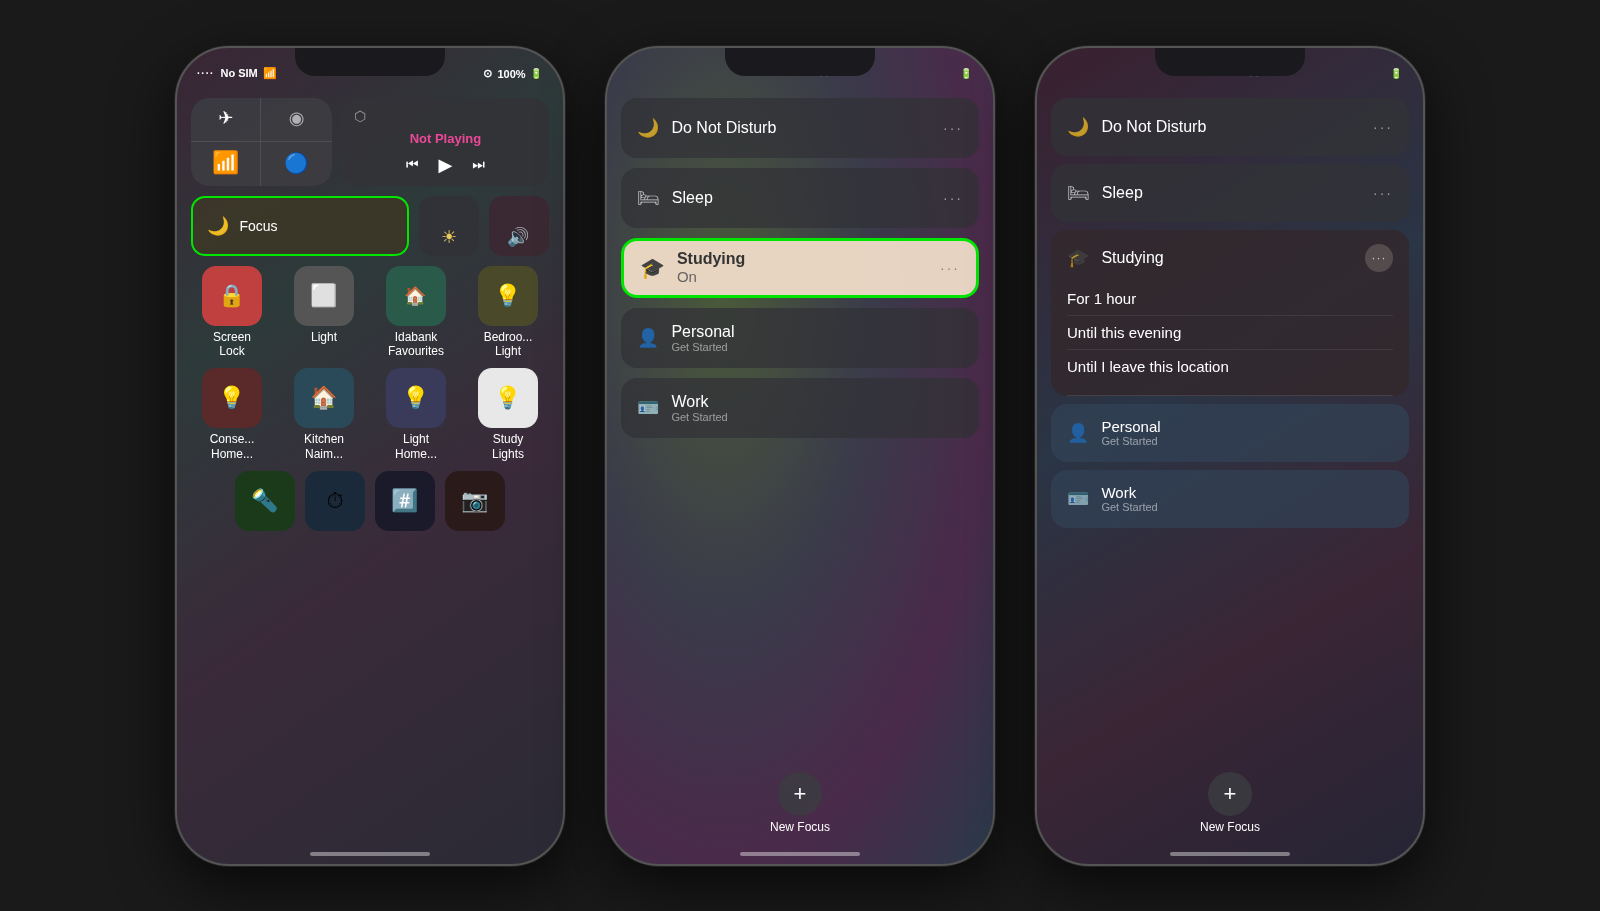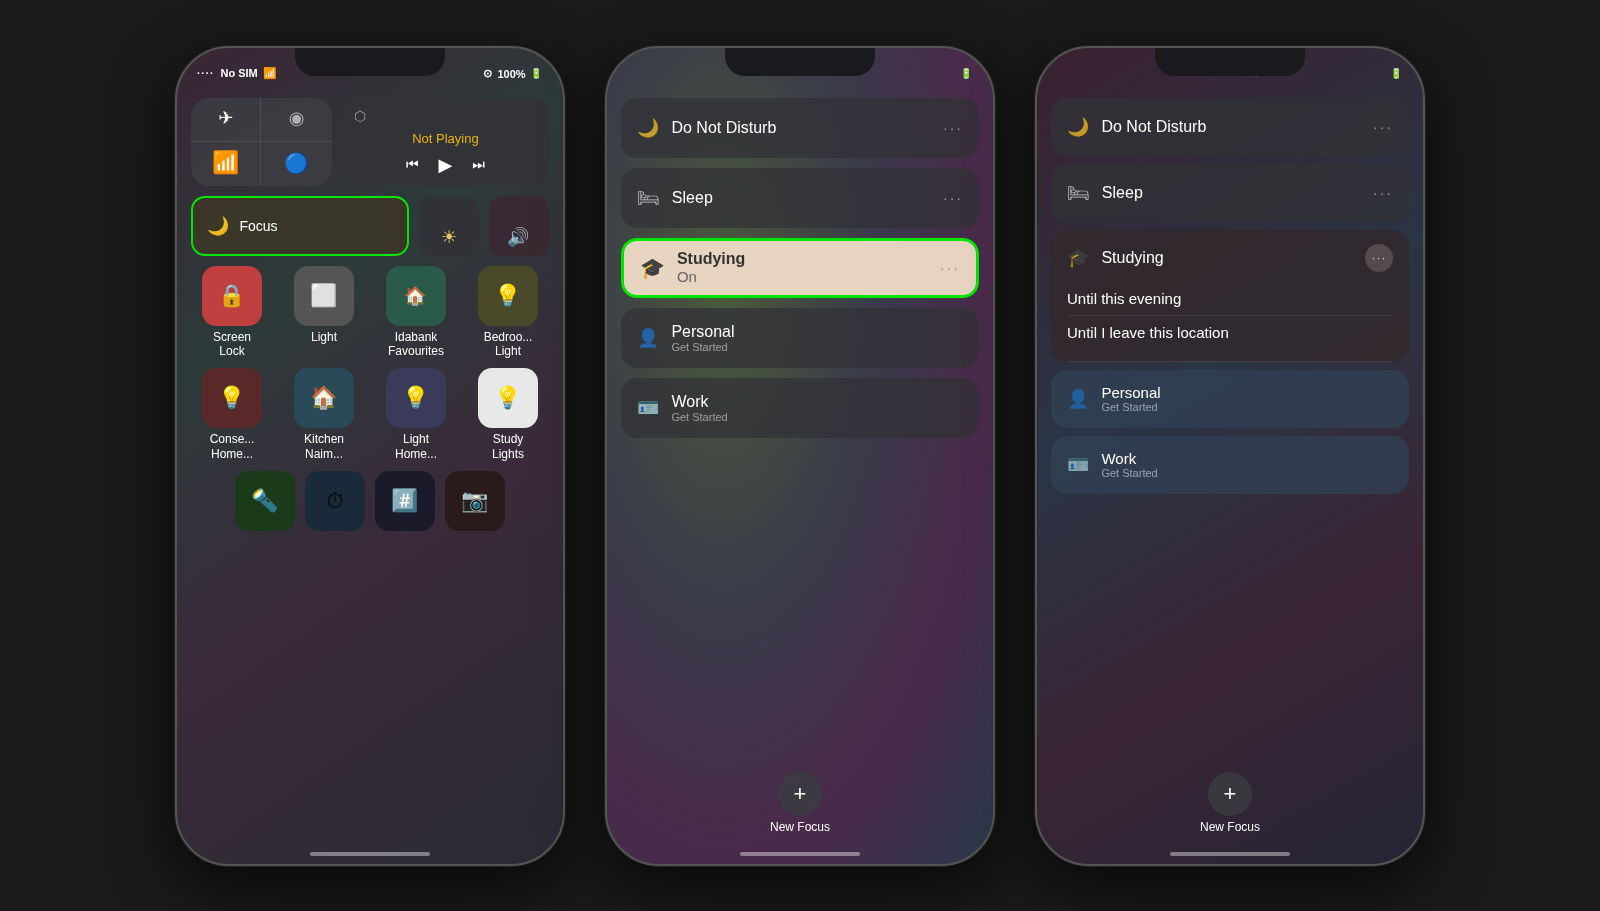--- a/index.html
+++ b/index.html
@@ -563,21 +563,21 @@
           </div>
           <div class="cc-btn bt-active">
             <span class="cc-btn-icon" style="color:#0096FF; font-size:20px;">🔵</span>
           </div>
         </div>
 
         <div class="cc-block cc-nowplaying">
           <div style="display:flex;align-items:center;justify-content:space-between;">
             <span style="font-size:14px;color:rgba(255,255,255,0.5);">⬡</span>
           </div>
-          <div style="font-size:13px;color:#eab308;text-align:center;">Not Playing</div>
+          <div style="font-size:13px;color:#ec4899;text-align:center;font-weight:bold;">Not Playing</div>
           <div class="np-controls">
             <span class="np-ctrl-btn">⏮</span>
             <span class="np-ctrl-btn" style="font-size:18px;">▶</span>
             <span class="np-ctrl-btn">⏭</span>
           </div>
         </div>
       </div>
 
       <div class="cc-mid-row" style="align-items:stretch;">
         <div class="cc-block cc-focus-btn" style="height:auto;min-height:60px;">
@@ -766,20 +766,21 @@
           <div style="position:relative;">
             <div class="fsub-exp-dots-btn">
               <span>···</span>
             </div>
 
             <div style="position:absolute;right:-8px;top:-45px;font-size:32px;color:#00e600;transform:rotate(25deg);">➜</div>
           </div>
         </div>
 
         <div class="fsub-time-options">
+          <div class="fsub-time-opt">For 1 hour</div>
           <div class="fsub-time-opt">Until this evening</div>
           <div class="fsub-time-opt">Until I leave this location</div>
         </div>
 
         <div class="fsub-separator"></div>
 
       </div>
 
       <div class="fsub-pw-row">
         <span class="fsub-pw-icon">👤</span>

